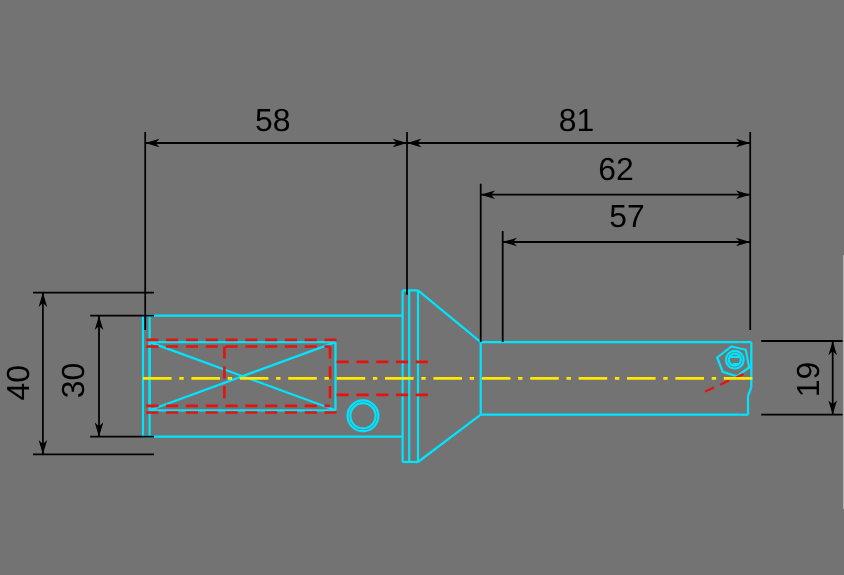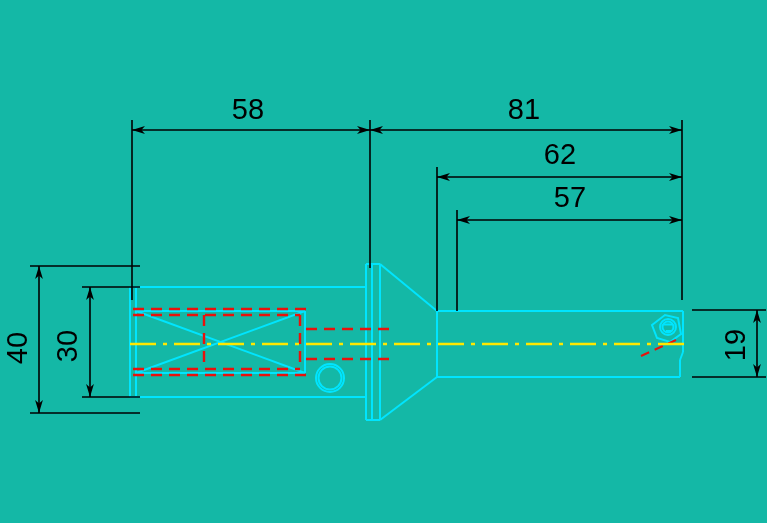--- a/index.html
+++ b/index.html
@@ -4,21 +4,21 @@
 <style>
   html, body {
     margin: 0;
     padding: 0;
     background: #ffffff;
   }
   #drawing-root {
     position: relative;
     width: 767px;
     height: 523px;
-    background: #14b8a6;
+    background: #737373;
     font-family: "Liberation Sans", sans-serif;
     overflow: hidden;
   }
   #cad-svg {
     position: absolute;
     left: 0;
     top: 0;
   }
   .dim-text {
     font-family: "Liberation Sans", sans-serif;

